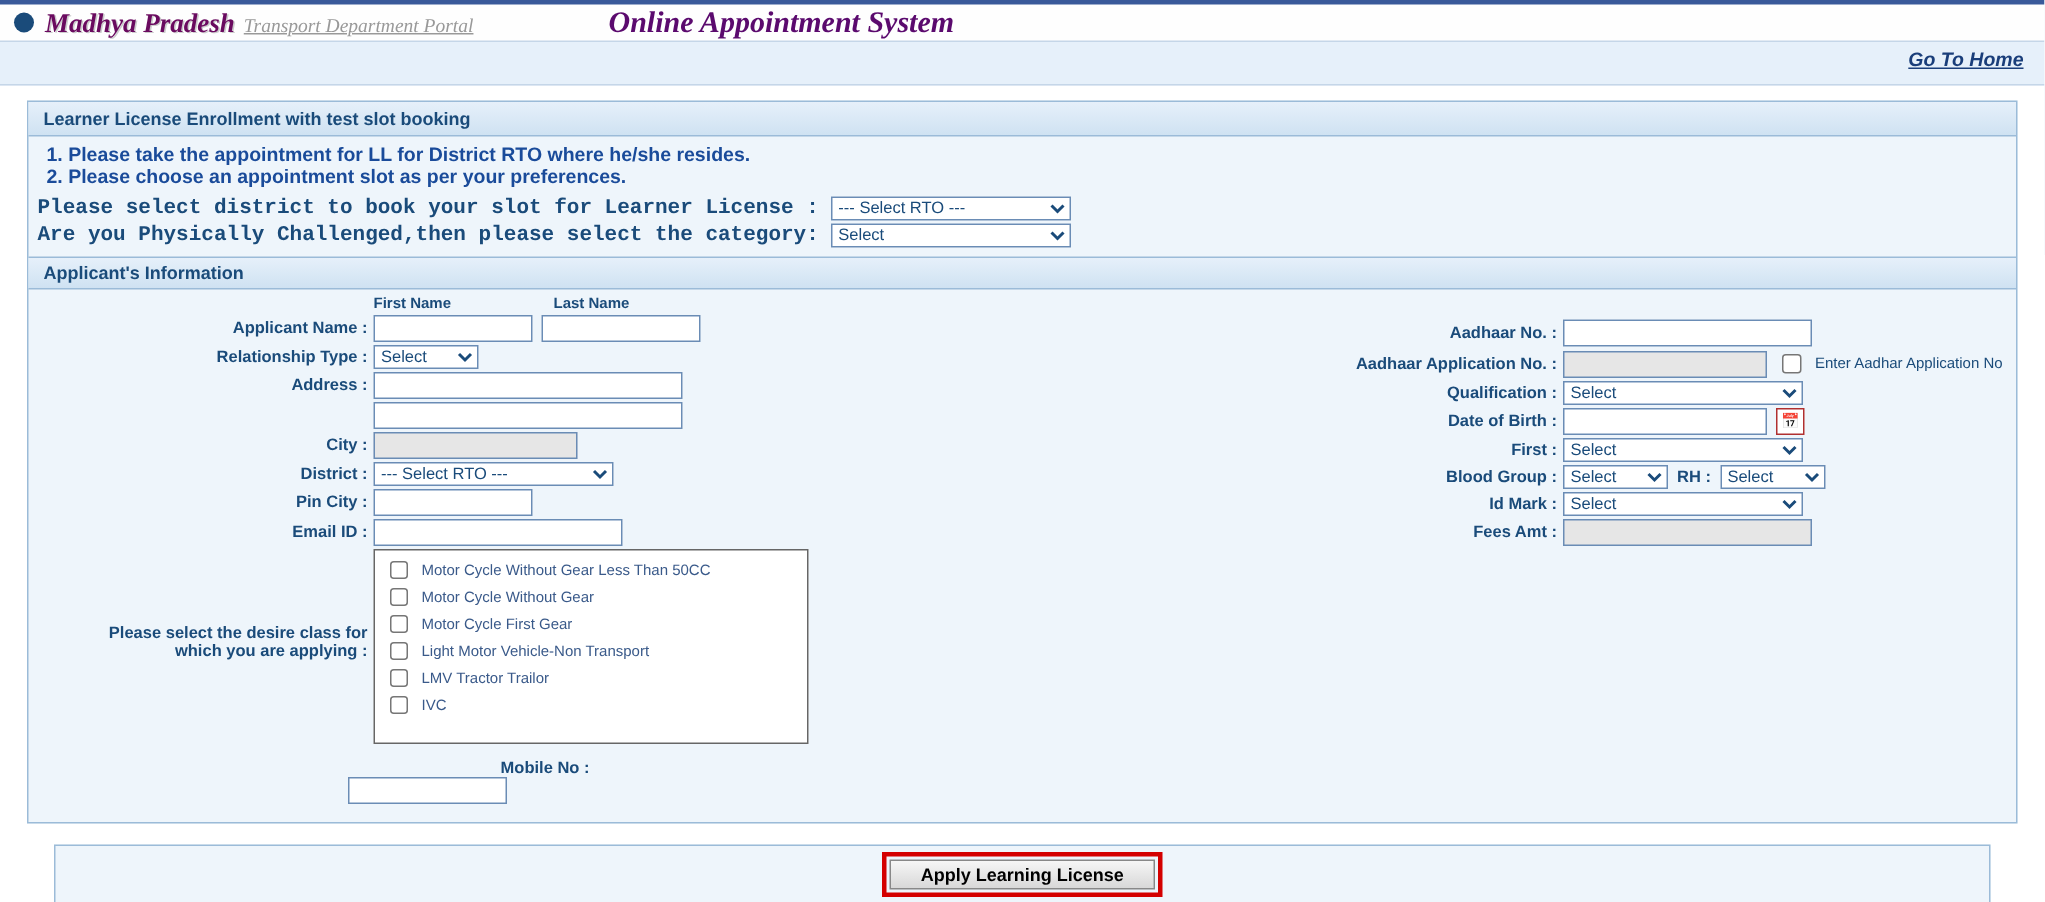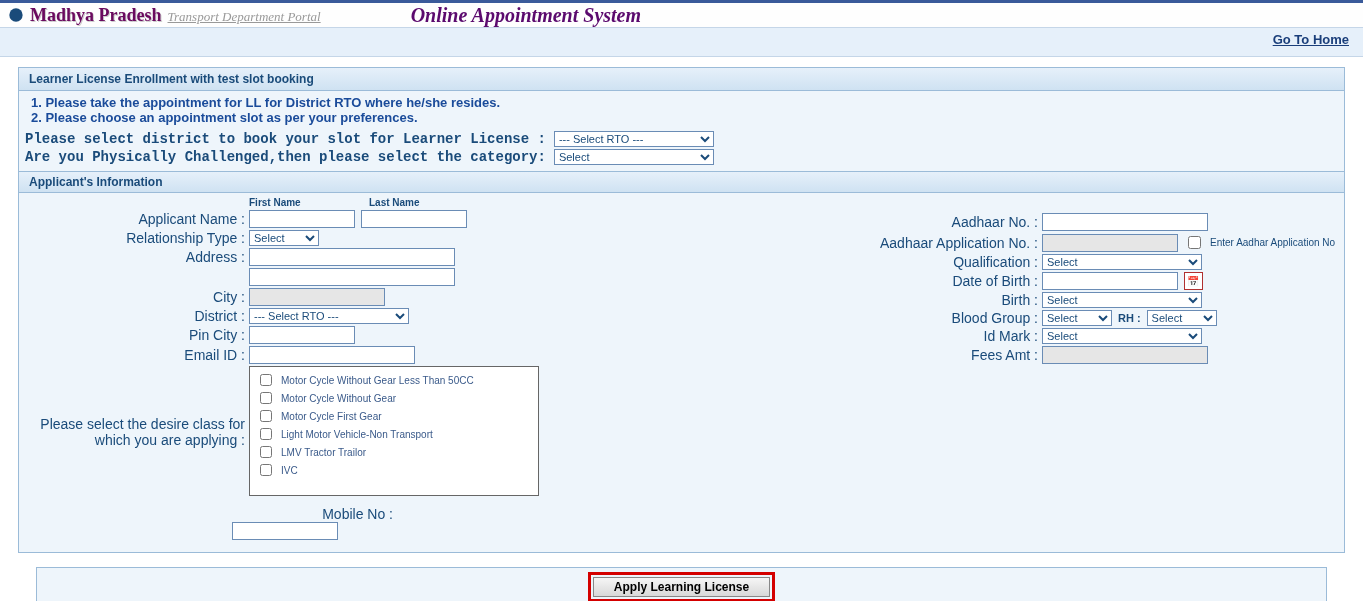--- a/index.html
+++ b/index.html
@@ -25,20 +25,21 @@
   }
   .logo-emblem {
     width: 16px;
     height: 16px;
     color: #1a4b7a;
     align-self: center;
   }
   .logo-main {
     font-family: "Times New Roman", serif;
     font-weight: bold;
+    font-style: italic;
     font-size: 18px;
     color: #6a0a5f;
     text-shadow: 1px 1px 0 #ccc;
   }
   .logo-sub {
     font-family: "Times New Roman", serif;
     font-size: 13px;
     color: #999;
     text-decoration: underline;
     font-style: italic;
@@ -50,20 +51,21 @@
     font-size: 20px;
     color: #5b0a6e;
     margin-left: 90px;
   }
   .linkbar {
     background: #e6f0fa;
     border-bottom: 1px solid #c5d6e8;
     text-align: right;
     padding: 4px 14px;
     height: 20px;
+    font-style: italic;
   }
   .linkbar a {
     color: #1a3e7a;
     font-weight: bold;
     font-size: 13px;
     text-decoration: underline;
   }
 
   .main-wrap {
     margin: 10px 18px 0 18px;
@@ -153,22 +155,22 @@
 
   .frow {
     display: flex;
     align-items: center;
     margin: 2px 0;
   }
   .flabel {
     width: 220px;
     text-align: right;
     color: #1a4b7a;
-    font-weight: normal;
-    font-size: 14px;
+    font-weight: bold;
+    font-size: 11px;
     padding-right: 4px;
   }
   .fcontrol {
     display: flex;
     align-items: center;
     gap: 6px;
   }
   .subhead {
     font-size: 10px;
     color: #1a4b7a;
@@ -446,21 +448,21 @@
 
           <div class="frow">
             <div class="flabel">Date of Birth :</div>
             <div class="fcontrol">
               <input type="text" class="txt w130" style="">
               <span class="cal-icon">📅</span>
             </div>
           </div>
 
           <div class="frow">
-            <div class="flabel">Birth :</div>
+            <div class="flabel">First :</div>
             <div class="fcontrol">
               <select class="med">
                 <option>Select</option>
               </select>
             </div>
           </div>
 
           <div class="frow">
             <div class="flabel">Blood Group :</div>
             <div class="fcontrol">

